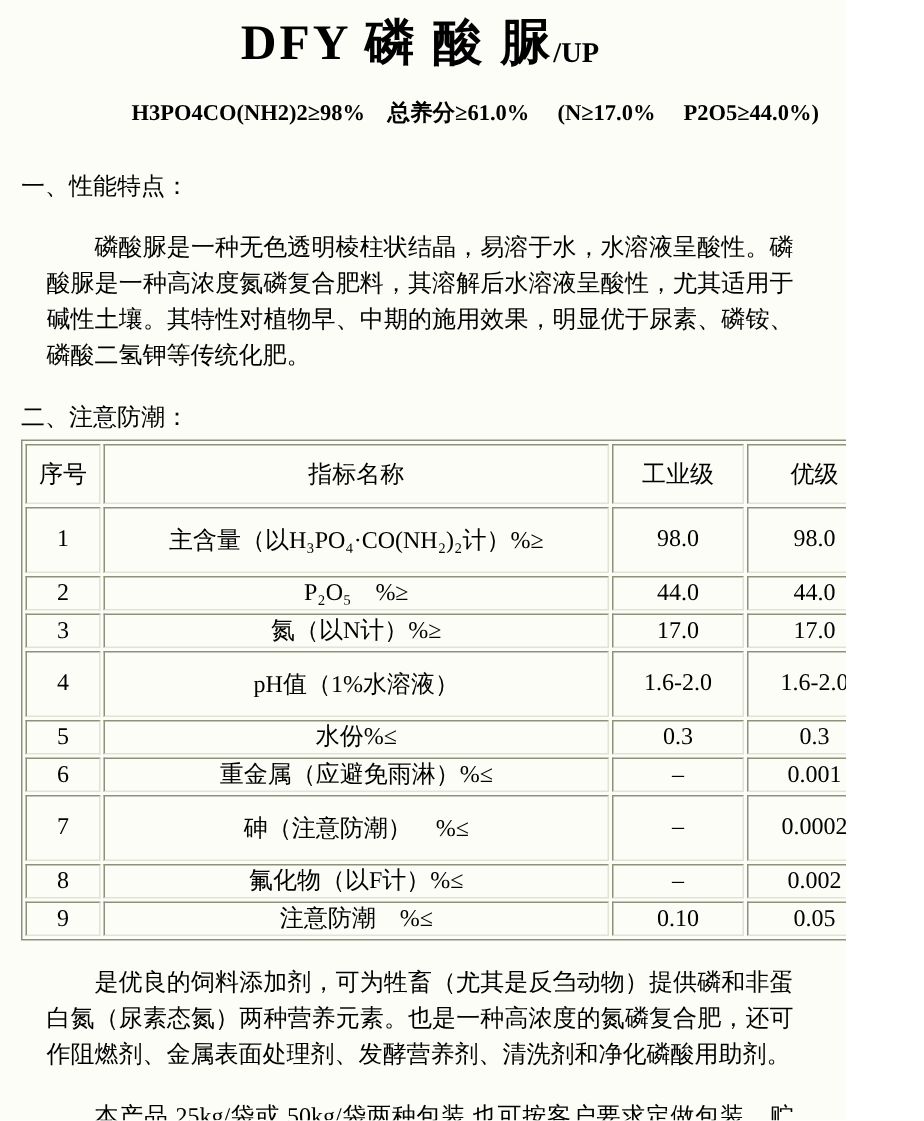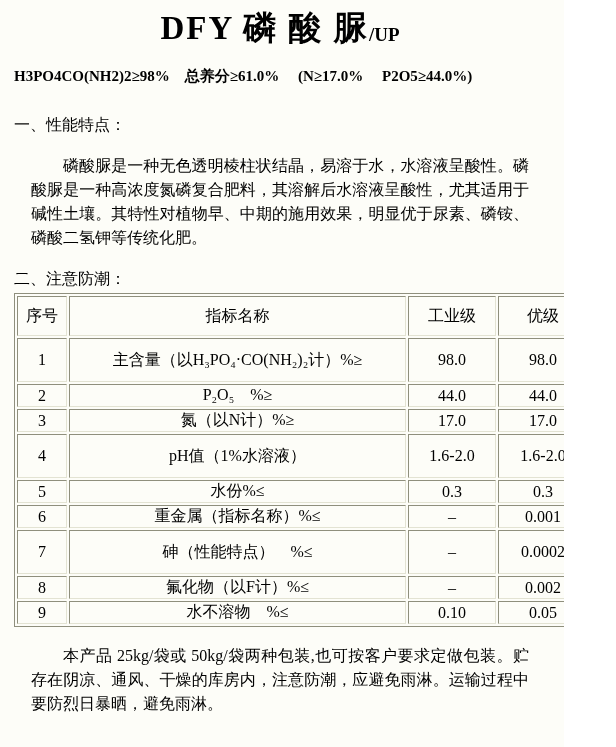--- a/index.html
+++ b/index.html
@@ -29,20 +29,21 @@
     font-weight: bold;
     letter-spacing: 0;
     vertical-align: -2px;
   }
   .formula {
     margin: 0 0 26px 0;
     font-size: 15px;
     font-weight: bold;
     line-height: 22px;
     white-space: pre-wrap;
+    text-align: right;
   }
   .heading {
     margin: 0;
     font-size: 16px;
     line-height: 24px;
     white-space: pre-wrap;
   }
   .body-para {
     margin: 17px;
     font-size: 16px;
@@ -134,41 +135,42 @@
           <td>1.6-2.0</td>
         </tr>
         <tr class="h-short">
           <td>5</td>
           <td>水份%≤</td>
           <td>0.3</td>
           <td>0.3</td>
         </tr>
         <tr class="h-short">
           <td>6</td>
-          <td>重金属（指标名称）%≤</td>
+          <td>重金属（应避免雨淋）%≤</td>
           <td>–</td>
           <td>0.001</td>
         </tr>
         <tr class="h-tall">
           <td>7</td>
-          <td>砷（性能特点）　%≤</td>
+          <td>砷（注意防潮）　%≤</td>
           <td>–</td>
           <td>0.0002</td>
         </tr>
         <tr class="h-short">
           <td>8</td>
           <td>氟化物（以F计）%≤</td>
           <td>–</td>
           <td>0.002</td>
         </tr>
         <tr class="h-short">
           <td>9</td>
-          <td>水不溶物　%≤</td>
+          <td>注意防潮　%≤</td>
           <td>0.10</td>
           <td>0.05</td>
         </tr>
       </tbody>
   </table>
 
+  <p class="body-para">是优良的饲料添加剂，可为牲畜（尤其是反刍动物）提供磷和非蛋白氮（尿素态氮）两种营养元素。也是一种高浓度的氮磷复合肥，还可作阻燃剂、金属表面处理剂、发酵营养剂、清洗剂和净化磷酸用助剂。</p>
 
   <p class="body-para">本产品 25kg/袋或 50kg/袋两种包装,也可按客户要求定做包装。贮存在阴凉、通风、干燥的库房内，注意防潮，应避免雨淋。运输过程中要防烈日暴晒，避免雨淋。</p>
 
 </div>
 
 </body></html>

